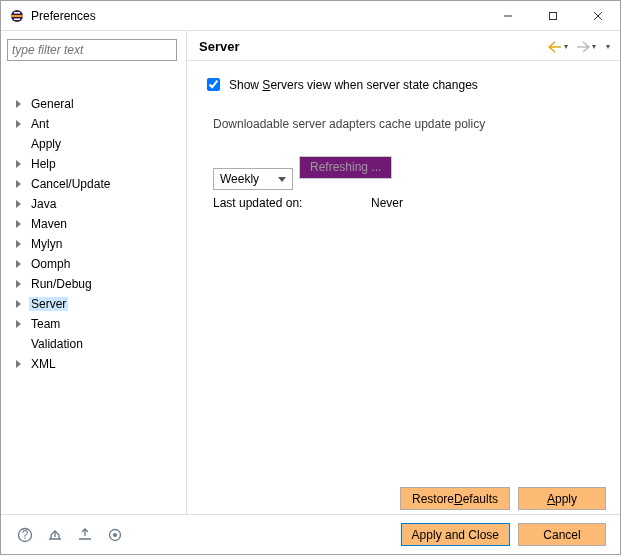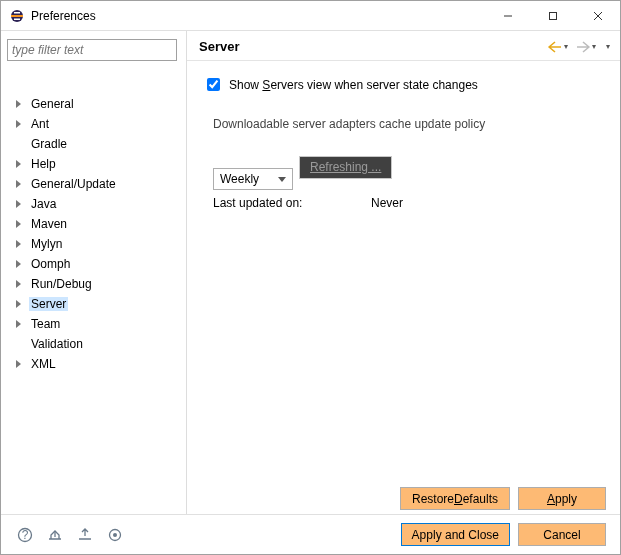--- a/index.html
+++ b/index.html
@@ -93,21 +93,21 @@
     content: ""; position: absolute; right: 6px; top: 8px;
     border-left: 4px solid transparent; border-right: 4px solid transparent;
     border-top: 5px solid #555;
   }
   .btn {
     height: 23px; min-width: 80px;
     border: 1px solid #adadad; background: #fdba74;
     padding: 0 10px; cursor: pointer;
     display: inline-flex; align-items: center; justify-content: center;
   }
-  .btn.disabled { color: #9a9a9a; background: #404040; border-color: #c7c7c7; cursor: default; text-decoration: underline; }
+  .btn.disabled { color: #9a9a9a; background: #701a75; border-color: #c7c7c7; cursor: default; }
   .btn.primary { border: 1px solid #0078d7; }
 
   .bottom-right {
     display: flex; justify-content: flex-end; gap: 8px;
     padding: 10px 14px 4px 0;
   }
 
   .footer {
     border-top: 1px solid #e0e0e0;
     display: flex; align-items: center; justify-content: space-between;
@@ -175,37 +175,37 @@
             <div class="tree-item">
               <span class="twisty">
                 <svg width="8" height="8">
                   <path d="M1 0 L6 4 L1 8 Z" fill="#777"></path>
                 </svg>
               </span>
               <span class="label">Ant</span>
             </div>
             <div class="tree-item">
               <span class="twisty blank"></span>
-              <span class="label">Gradle</span>
+              <span class="label">Apply</span>
             </div>
             <div class="tree-item">
               <span class="twisty">
                 <svg width="8" height="8">
                   <path d="M1 0 L6 4 L1 8 Z" fill="#777"></path>
                 </svg>
               </span>
               <span class="label">Help</span>
             </div>
             <div class="tree-item">
               <span class="twisty">
                 <svg width="8" height="8">
                   <path d="M1 0 L6 4 L1 8 Z" fill="#777"></path>
                 </svg>
               </span>
-              <span class="label">General/Update</span>
+              <span class="label">Cancel/Update</span>
             </div>
             <div class="tree-item">
               <span class="twisty">
                 <svg width="8" height="8">
                   <path d="M1 0 L6 4 L1 8 Z" fill="#777"></path>
                 </svg>
               </span>
               <span class="label">Java</span>
             </div>
             <div class="tree-item">

